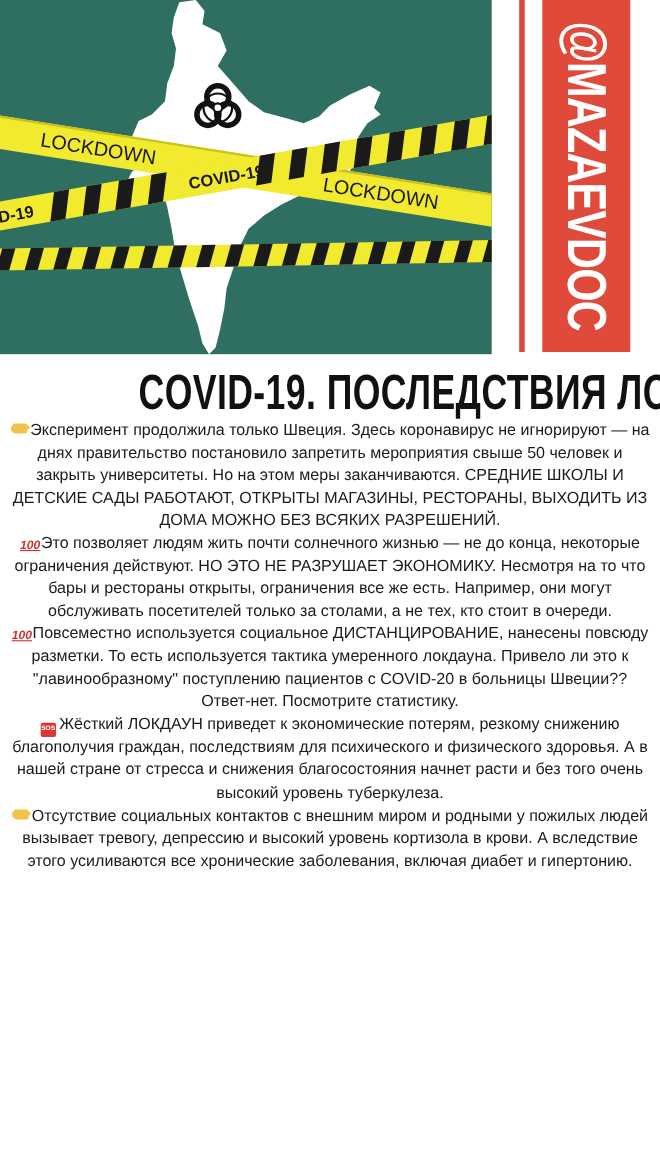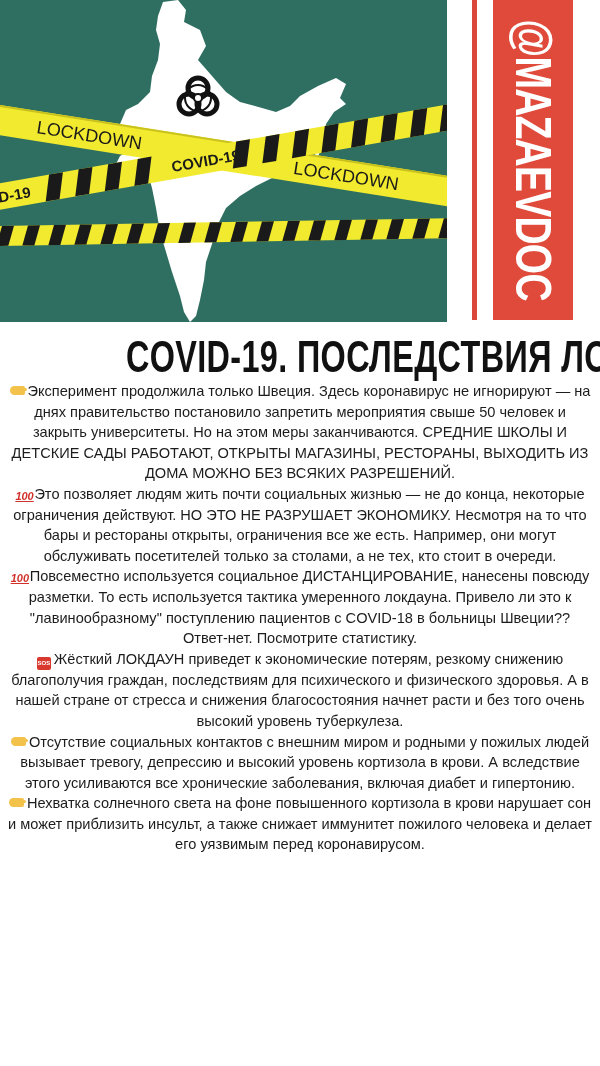--- a/index.html
+++ b/index.html
@@ -212,27 +212,24 @@
 
 <div class="title-wrap">
   <div class="title">COVID-19. ПОСЛЕДСТВИЯ ЛОКДАУНА-2</div>
 </div>
 
 <div class="content">
   <p class="para">
     <span class="emoji emoji-point"></span><span>Эксперимент продолжила только Швеция. Здесь коронавирус не игнорируют — на днях правительство постановило запретить мероприятия свыше 50 человек и закрыть университеты. Но на этом меры заканчиваются. СРЕДНИЕ ШКОЛЫ И ДЕТСКИЕ САДЫ РАБОТАЮТ, ОТКРЫТЫ МАГАЗИНЫ, РЕСТОРАНЫ, ВЫХОДИТЬ ИЗ ДОМА МОЖНО  БЕЗ ВСЯКИХ РАЗРЕШЕНИЙ.</span>
   </p>
   <p class="para">
-    <span class="emoji emoji-100">100</span><span>Это позволяет людям жить почти социальных жизнью — не до конца, некоторые ограничения действуют. НО ЭТО НЕ РАЗРУШАЕТ ЭКОНОМИКУ. Несмотря на то что бары и рестораны открыты, ограничения все же есть. Например, они могут обслуживать посетителей только за столами, а не тех, кто стоит в очереди.</span>
-  </p>
-  <p class="para">
-    <span class="emoji emoji-100">100</span><span>Повсеместно используется социальное ДИСТАНЦИРОВАНИЕ, нанесены повсюду разметки. То есть используется тактика умеренного локдауна. Привело ли это к "лавинообразному" поступлению пациентов с COVID-18 в больницы Швеции?? Ответ-нет. Посмотрите статистику.</span>
+    <span class="emoji emoji-100">100</span><span>Это позволяет людям жить почти солнечного жизнью — не до конца, некоторые ограничения действуют. НО ЭТО НЕ РАЗРУШАЕТ ЭКОНОМИКУ. Несмотря на то что бары и рестораны открыты, ограничения все же есть. Например, они могут обслуживать посетителей только за столами, а не тех, кто стоит в очереди.</span>
+  </p>
+  <p class="para">
+    <span class="emoji emoji-100">100</span><span>Повсеместно используется социальное ДИСТАНЦИРОВАНИЕ, нанесены повсюду разметки. То есть используется тактика умеренного локдауна. Привело ли это к "лавинообразному" поступлению пациентов с COVID-20 в больницы Швеции?? Ответ-нет. Посмотрите статистику.</span>
   </p>
   <p class="para">
     <span class="emoji emoji-sos">SOS</span><span>Жёсткий ЛОКДАУН приведет к экономические потерям, резкому снижению благополучия граждан, последствиям для психического и физического здоровья. А в нашей стране от стресса и снижения благосостояния начнет расти и без того очень высокий уровень туберкулеза.</span>
   </p>
   <p class="para">
     <span class="emoji emoji-point"></span><span>Отсутствие социальных контактов с внешним миром и родными у пожилых людей вызывает тревогу, депрессию и высокий уровень кортизола в крови. А вследствие этого усиливаются все хронические заболевания, включая диабет и гипертонию.</span>
   </p>
-  <p class="para">
-    <span class="emoji emoji-point"></span><span>Нехватка солнечного света на фоне повышенного кортизола в крови нарушает сон и может приблизить инсульт, а также снижает иммунитет пожилого человека и делает его уязвимым перед коронавирусом.</span>
-  </p>
 </div>
 
 </body></html>

